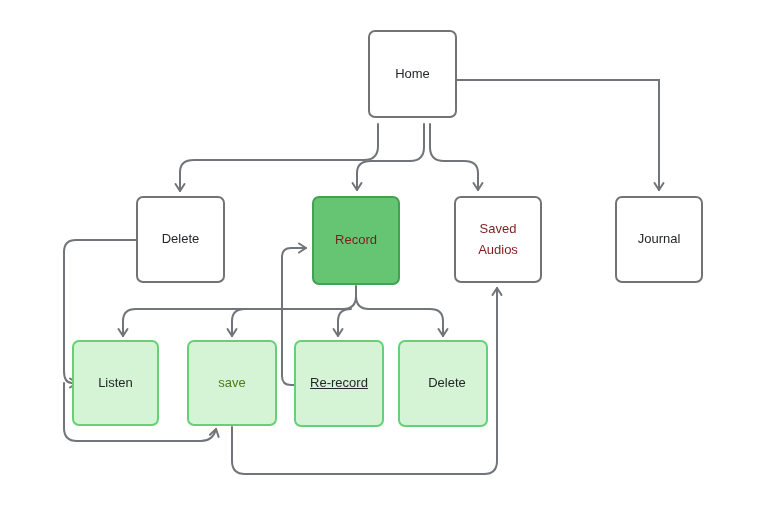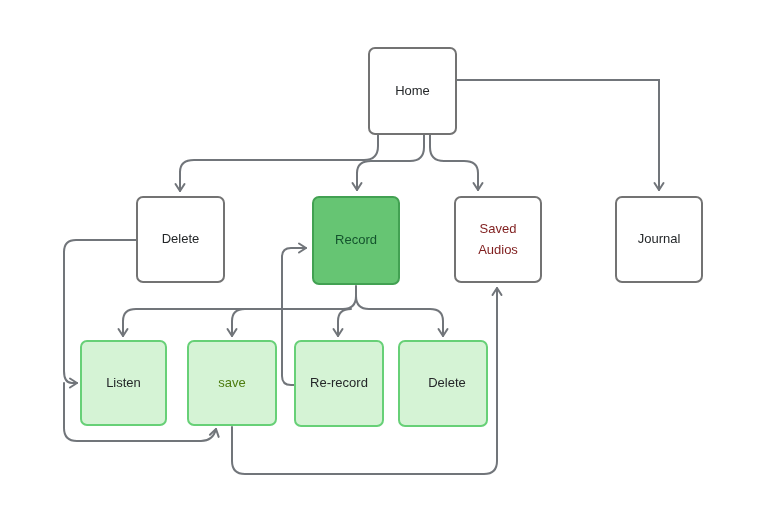--- a/index.html
+++ b/index.html
@@ -42,41 +42,41 @@
         <path d="M245,309 Q232,309 232,321 V336" fill="none" stroke="#71757a" stroke-width="2" stroke-linecap="round" marker-end="url(#arrowhead)"></path>
         <path d="M351,309 Q338,309 338,321 V336" fill="none" stroke="#71757a" stroke-width="2" stroke-linecap="round" marker-end="url(#arrowhead)"></path>
         <path d="M356,296 Q356,309 369,309 H430 Q443,309 443,321 V336" fill="none" stroke="#71757a" stroke-width="2" stroke-linecap="round" marker-end="url(#arrowhead)"></path>
         <path d="M294,385 H291 Q282,385 282,376 V257 Q282,248 291,248 H306" fill="none" stroke="#71757a" stroke-width="2" stroke-linecap="round" marker-end="url(#arrowhead)"></path>
         <path d="M136,240 H76 Q64,240 64,252 V371 Q64,383 72,383 H77" fill="none" stroke="#71757a" stroke-width="2" stroke-linecap="round" marker-end="url(#arrowhead)"></path>
         <path d="M64,383 V428 Q64,441 77,441 H201 Q213,441 216,429" fill="none" stroke="#71757a" stroke-width="2" stroke-linecap="round" marker-end="url(#arrowhead)"></path>
         <path d="M232,427 V461 Q232,474 245,474 H484 Q497,474 497,461 V288" fill="none" stroke="#71757a" stroke-width="2" stroke-linecap="round" marker-end="url(#arrowhead)"></path>
       </g>
   </svg>
   <div id="node-layer">
-      <div class="node" style="left: 368px; top: 47px; width: 89px; height: 88px; color: rgb(36, 39, 41); background: rgb(255, 255, 255); border: 2px solid rgb(115, 115, 115);">
+      <div class="node" style="left: 368px; top: 30px; width: 89px; height: 88px; color: rgb(36, 39, 41); background: rgb(255, 255, 255); border: 2px solid rgb(115, 115, 115);">
         <span class="label">Home</span>
       </div>
       <div class="node" style="left: 136px; top: 196px; width: 89px; height: 87px; color: rgb(36, 39, 41); background: rgb(255, 255, 255); border: 2px solid rgb(115, 115, 115);">
         <span class="label">Delete</span>
       </div>
-      <div class="node" style="left: 312px; top: 196px; width: 88px; height: 89px; color: #14532d; background: rgb(102, 197, 115); border: 2px solid rgb(66, 161, 82);">
+      <div class="node" style="left: 312px; top: 196px; width: 88px; height: 89px; color: #7f1d1d; background: rgb(102, 197, 115); border: 2px solid rgb(66, 161, 82);">
         <span class="label">Record</span>
       </div>
       <div class="node" style="left: 454px; top: 196px; width: 88px; height: 87px; color: #7f1d1d; background: rgb(255, 255, 255); border: 2px solid rgb(115, 115, 115);">
         <span class="label">Saved Audios</span>
       </div>
       <div class="node" style="left: 615px; top: 196px; width: 88px; height: 87px; color: rgb(36, 39, 41); background: rgb(255, 255, 255); border: 2px solid rgb(115, 115, 115); align-items: center;">
         <span class="label">Journal</span>
       </div>
-      <div class="node" style="left: 80px; top: 340px; width: 87px; height: 86px; color: rgb(36, 39, 41); background: rgb(213, 243, 213); border: 2px solid rgb(103, 208, 119); text-align: center;">
+      <div class="node" style="left: 72px; top: 340px; width: 87px; height: 86px; color: rgb(36, 39, 41); background: rgb(213, 243, 213); border: 2px solid rgb(103, 208, 119); text-align: center;">
         <span class="label">Listen</span>
       </div>
       <div class="node" style="left: 187px; top: 340px; width: 90px; height: 86px; color: #4d7c0f; background: rgb(213, 243, 213); border: 2px solid rgb(103, 208, 119);">
         <span class="label">save</span>
       </div>
-      <div class="node" style="left: 294px; top: 340px; width: 90px; height: 87px; color: rgb(36, 39, 41); background: rgb(213, 243, 213); border: 2px solid rgb(103, 208, 119);">
+      <div class="node" style="left: 294px; top: 340px; width: 90px; height: 87px; color: rgb(36, 39, 41); background: rgb(213, 243, 213); border: 2px solid rgb(103, 208, 119); text-decoration: underline;">
         <span class="label">Re-record</span>
       </div>
       <div class="node" style="left: 398px; top: 340px; width: 90px; height: 87px; color: rgb(36, 39, 41); background: rgb(213, 243, 213); border: 2px solid rgb(103, 208, 119); padding-left: 8px;">
         <span class="label">Delete</span>
       </div>
     </div>
 </div>
 
 </body></html>

